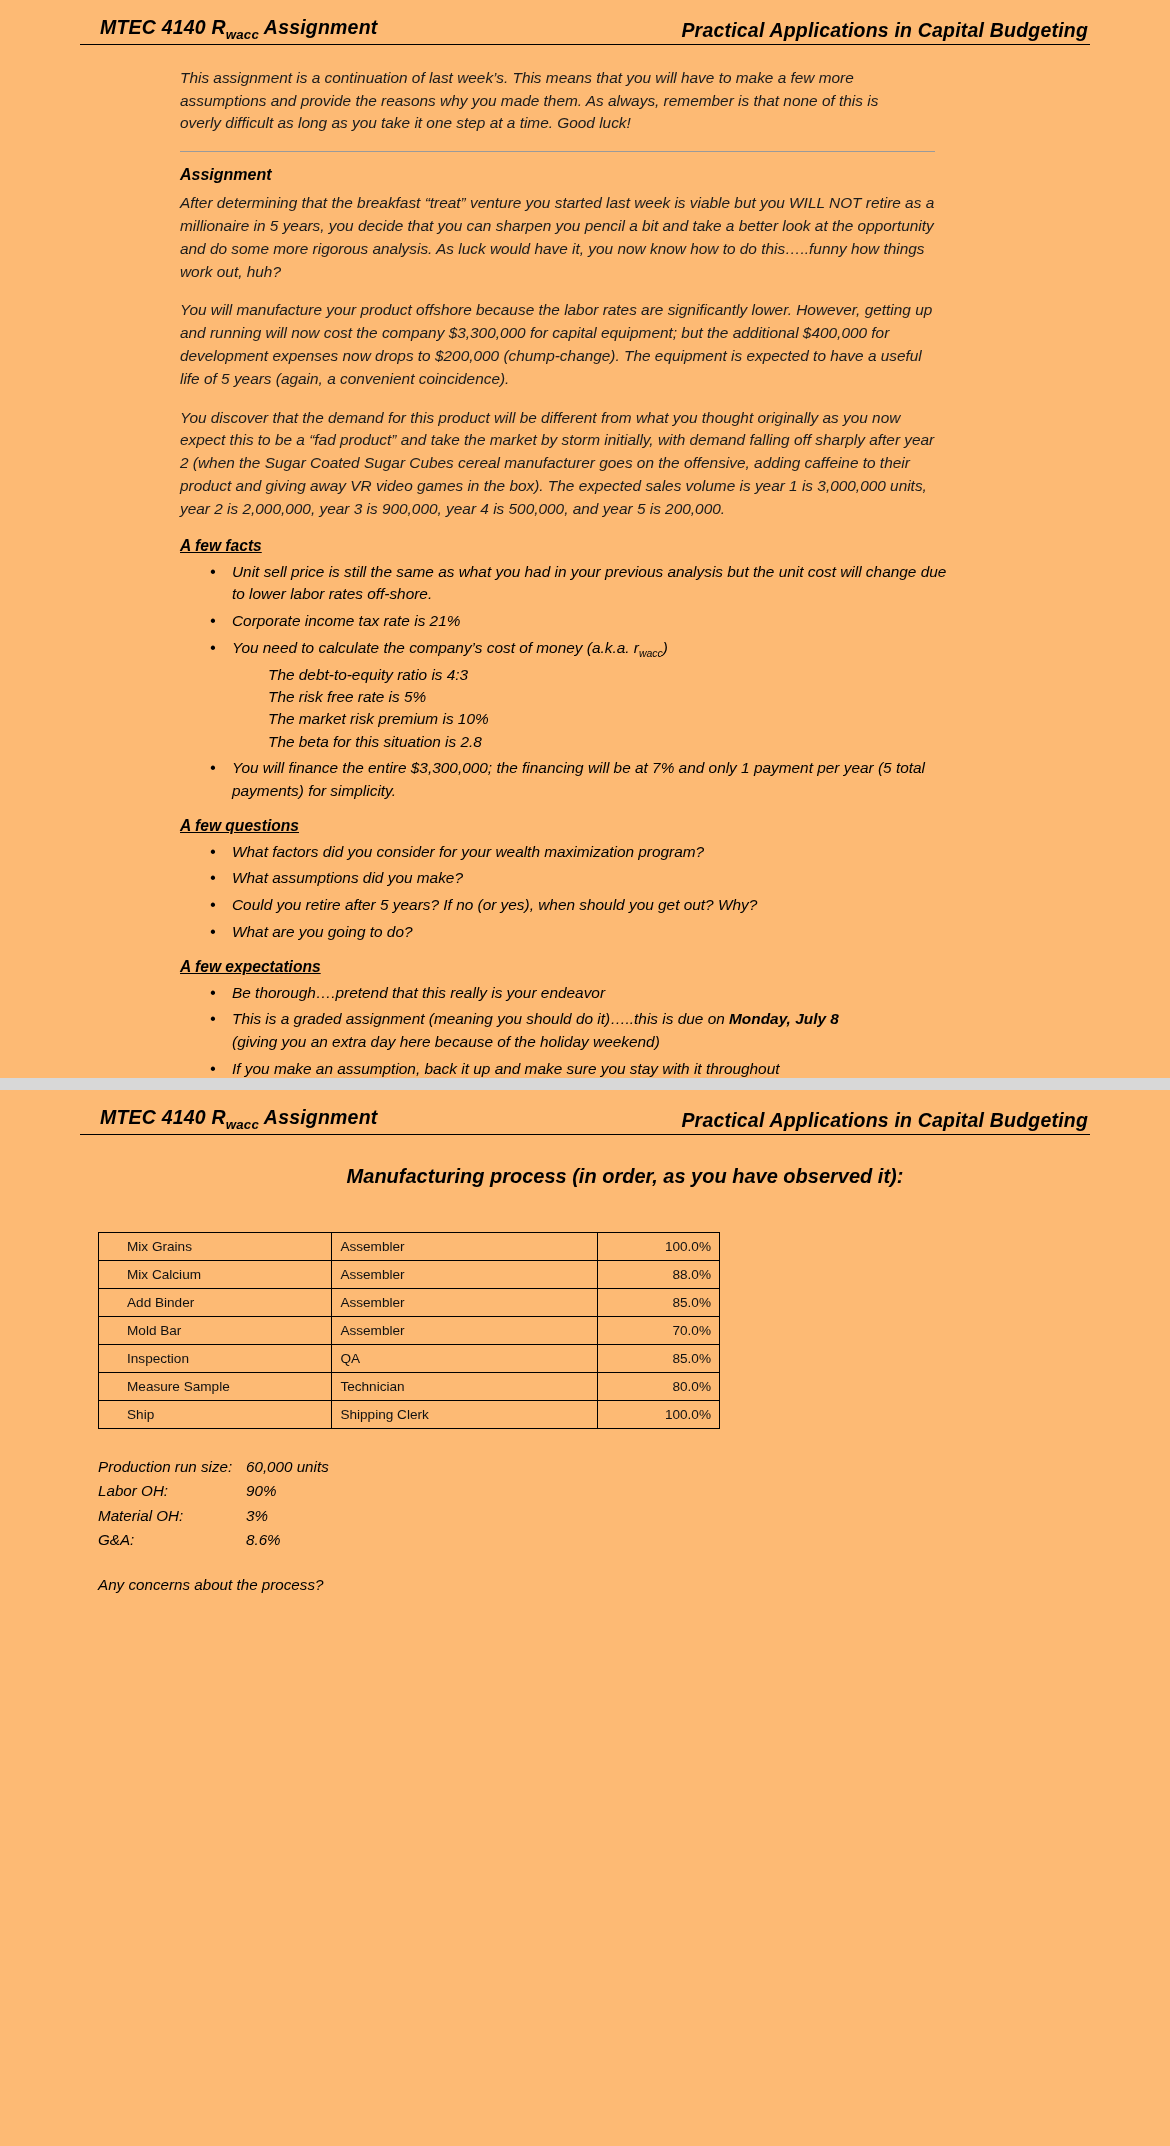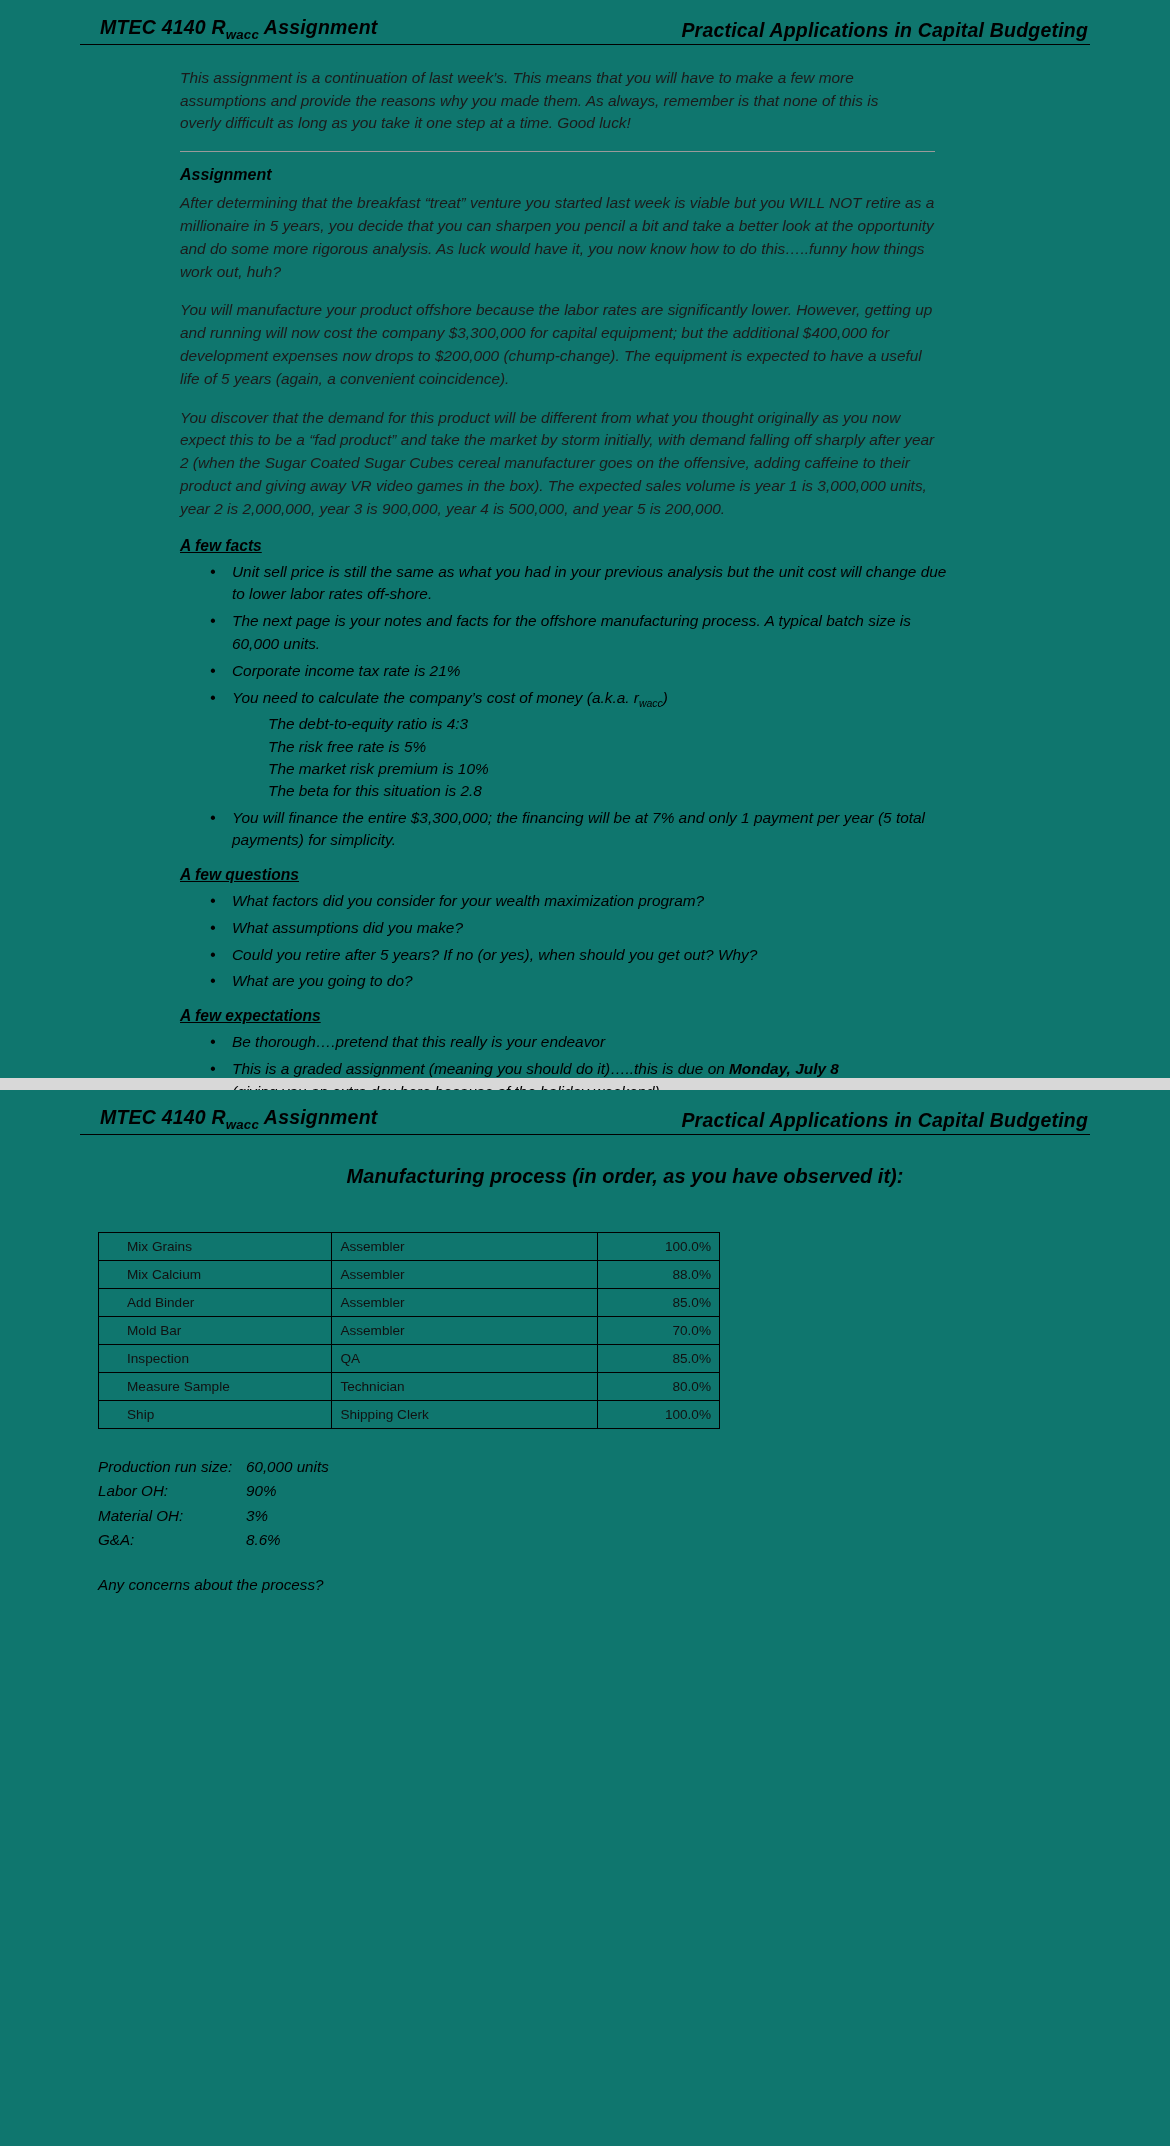--- a/index.html
+++ b/index.html
@@ -3,21 +3,21 @@
 <meta charset="utf-8">
 <style>
   * { box-sizing: border-box; }
   html, body { margin: 0; padding: 0; }
   body {
     width: 1170px;
     background: #d8d8d8;
     font-family: "Liberation Sans", sans-serif;
   }
   .page {
-    background: #0f766e;
+    background: #fdba74;
     width: 1170px;
     position: relative;
   }
   .page1 { padding: 0; height: 1078px; }
   .page-gap { height: 12px; background: #d8d8d8; }
   .page2 { padding: 0; min-height: 1056px; }
 
   .header {
     margin: 0 auto;
     width: 1010px;
@@ -167,21 +167,20 @@
 
     <h3 class="sec">Assignment</h3>
 
     <p class="it para">After determining that the breakfast “treat” venture you started last week is viable but you WILL NOT retire as a millionaire in 5 years, you decide that you can sharpen you pencil a bit and take a better look at the opportunity and do some more rigorous analysis.  As luck would have it, you now know how to do this…..funny how things work out, huh?</p>
     <p class="it para">You will manufacture your product offshore because the labor rates are significantly lower.  However, getting up and running will now cost the company $3,300,000 for capital equipment; but the additional $400,000 for development expenses now drops to $200,000 (chump-change).  The equipment is expected to have a useful life of 5 years (again, a convenient coincidence).</p>
     <p class="it para">You discover that the demand for this product will be different from what you thought originally as you now expect this to be a “fad product” and take the market by storm initially, with demand falling off sharply after year 2 (when the Sugar Coated Sugar Cubes cereal manufacturer goes on the offensive, adding caffeine to their product and giving away VR video games in the box).  The expected sales volume is year 1 is 3,000,000 units, year 2 is 2,000,000, year 3 is 900,000, year 4 is 500,000, and year 5 is 200,000.</p>
 
     <h4 class="ul-head">A few facts</h4>
     <ul class="bullets">
       <li><span>Unit sell price is still the same as what you had in your previous analysis but the unit cost will change due to lower labor rates off-shore.</span></li>
-      <li><span>The next page is your notes and facts for the offshore manufacturing process.  A typical batch size is 60,000 units.</span></li>
       <li><span>Corporate income tax rate is 21%</span></li>
       <li>
         <span>You need to calculate the company’s cost of money (a.k.a. r</span><sub>wacc</sub><span>)</span>
         <div class="subitems">
           <div>The debt-to-equity ratio is 4:3</div>
           <div>The risk free rate is 5%</div>
           <div>The market risk premium is 10%</div>
           <div>The beta for this situation is 2.8</div>
         </div>
       </li>

